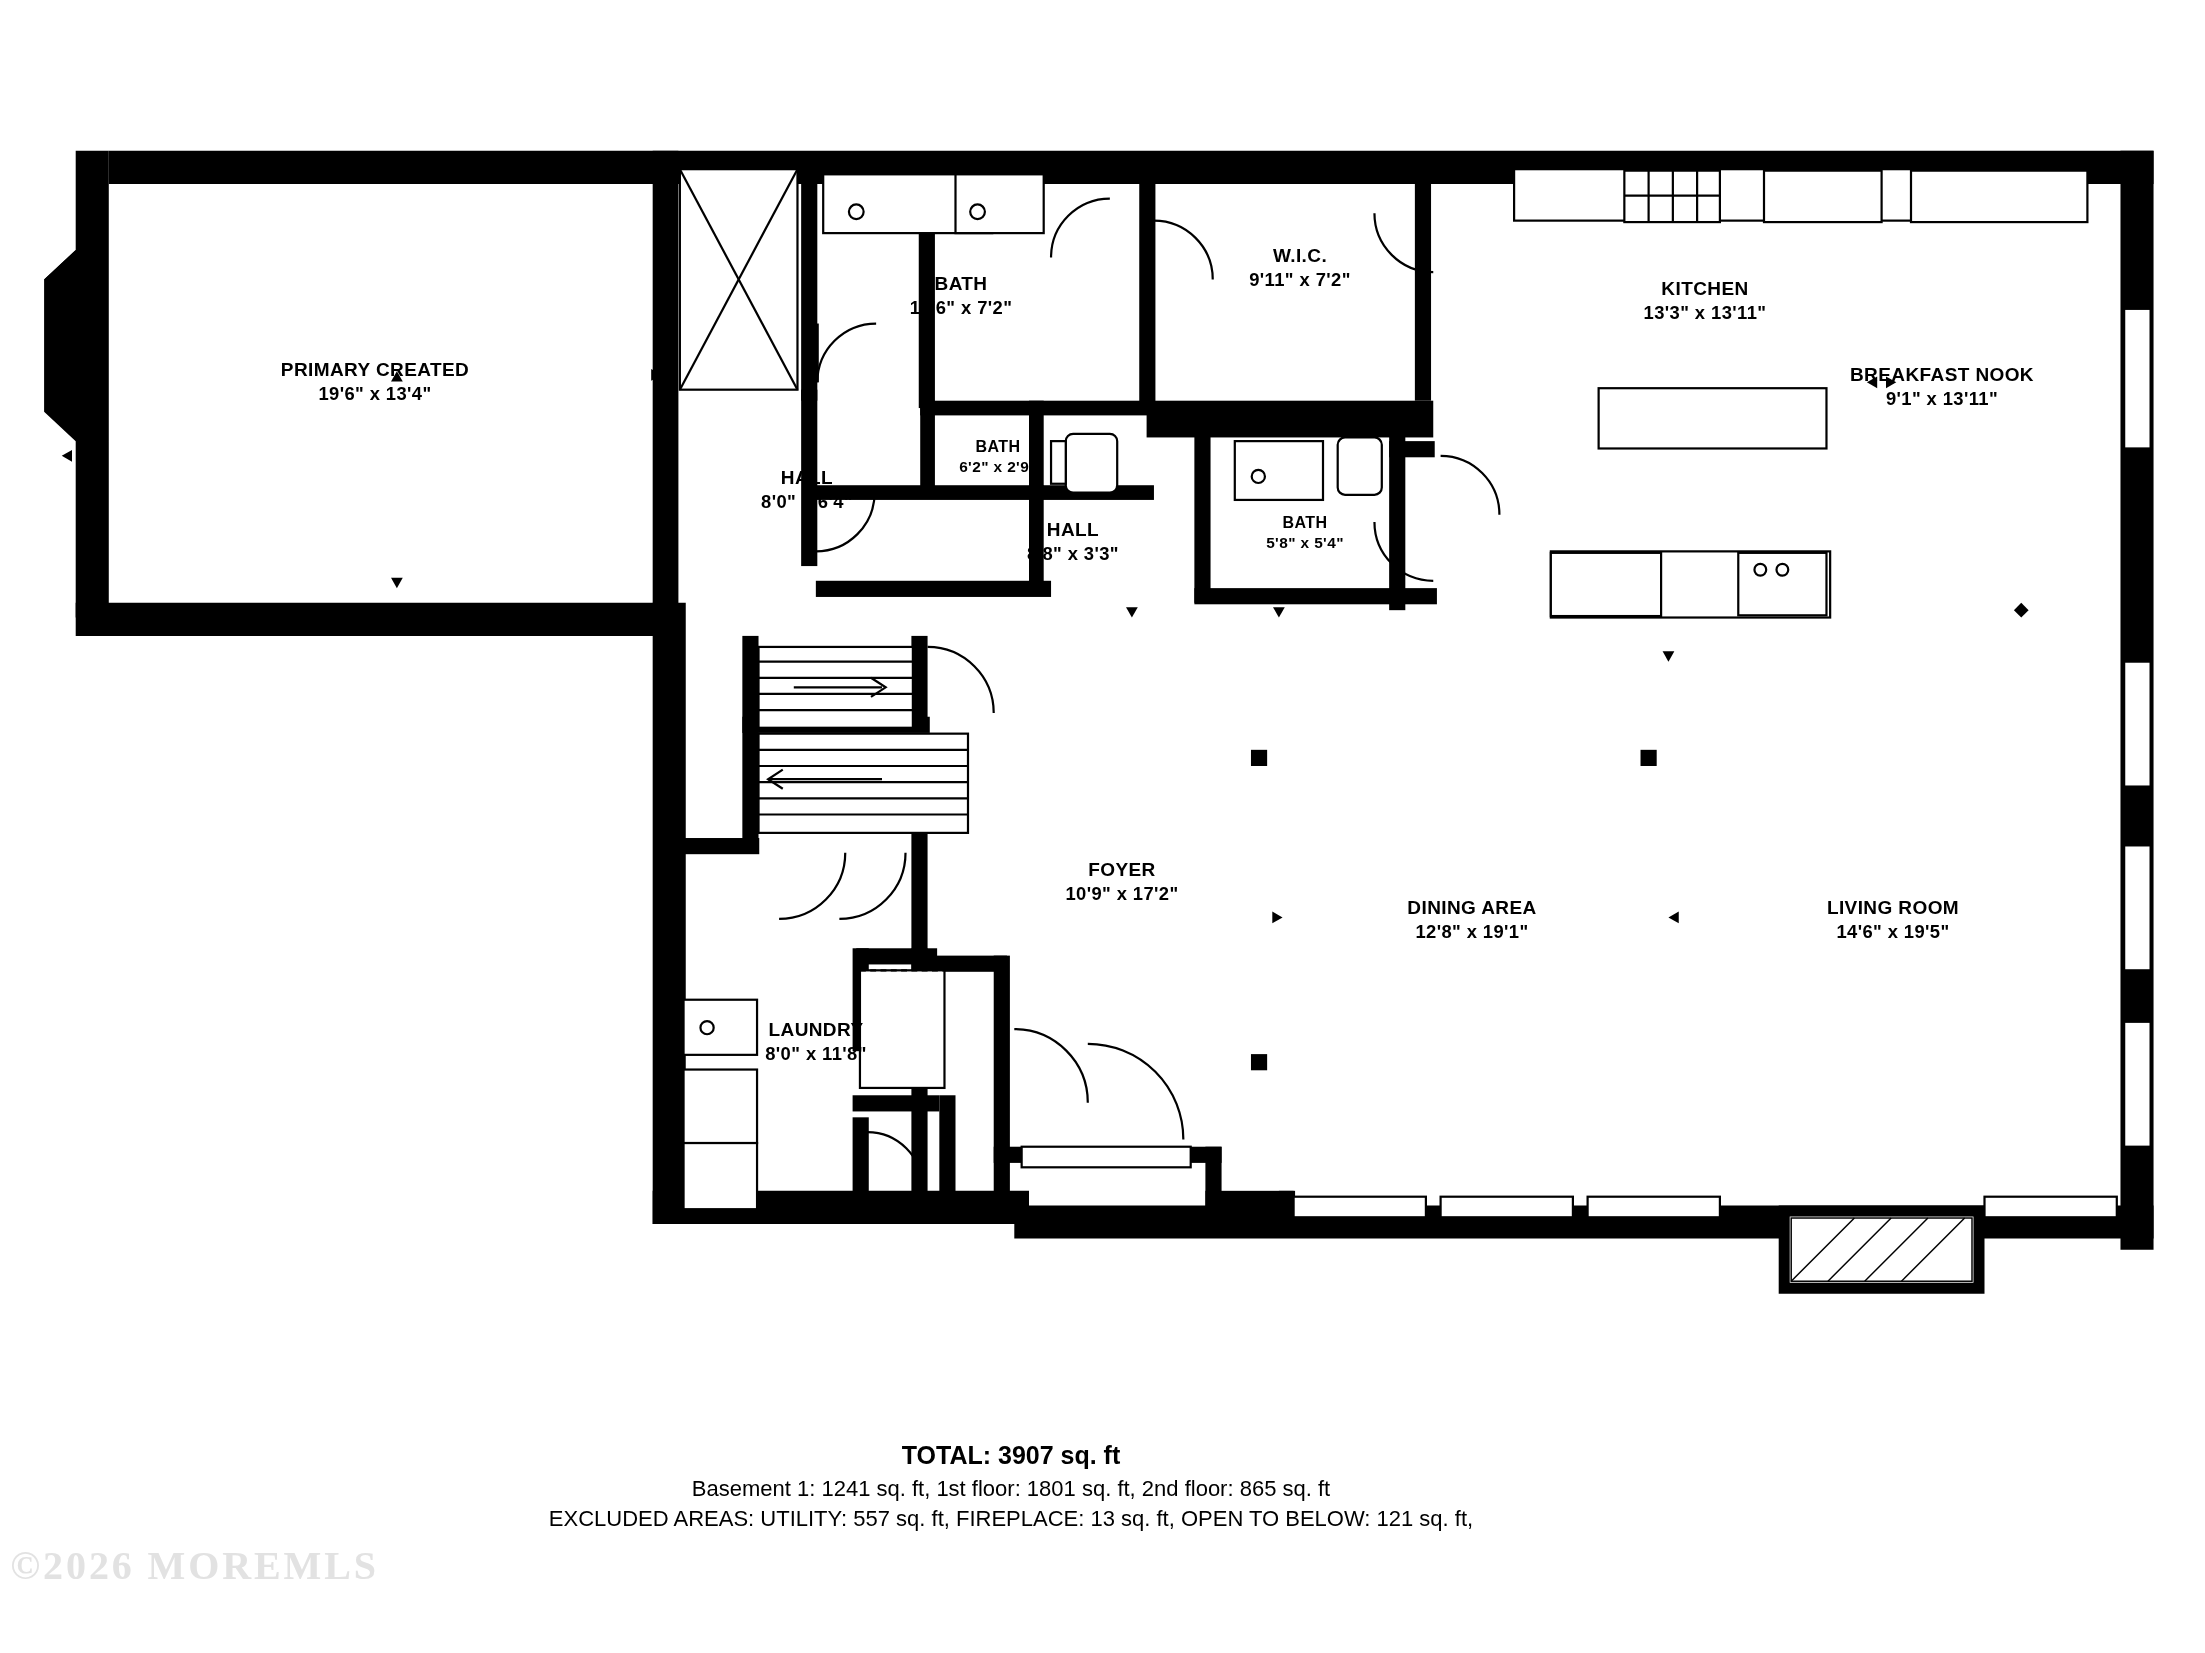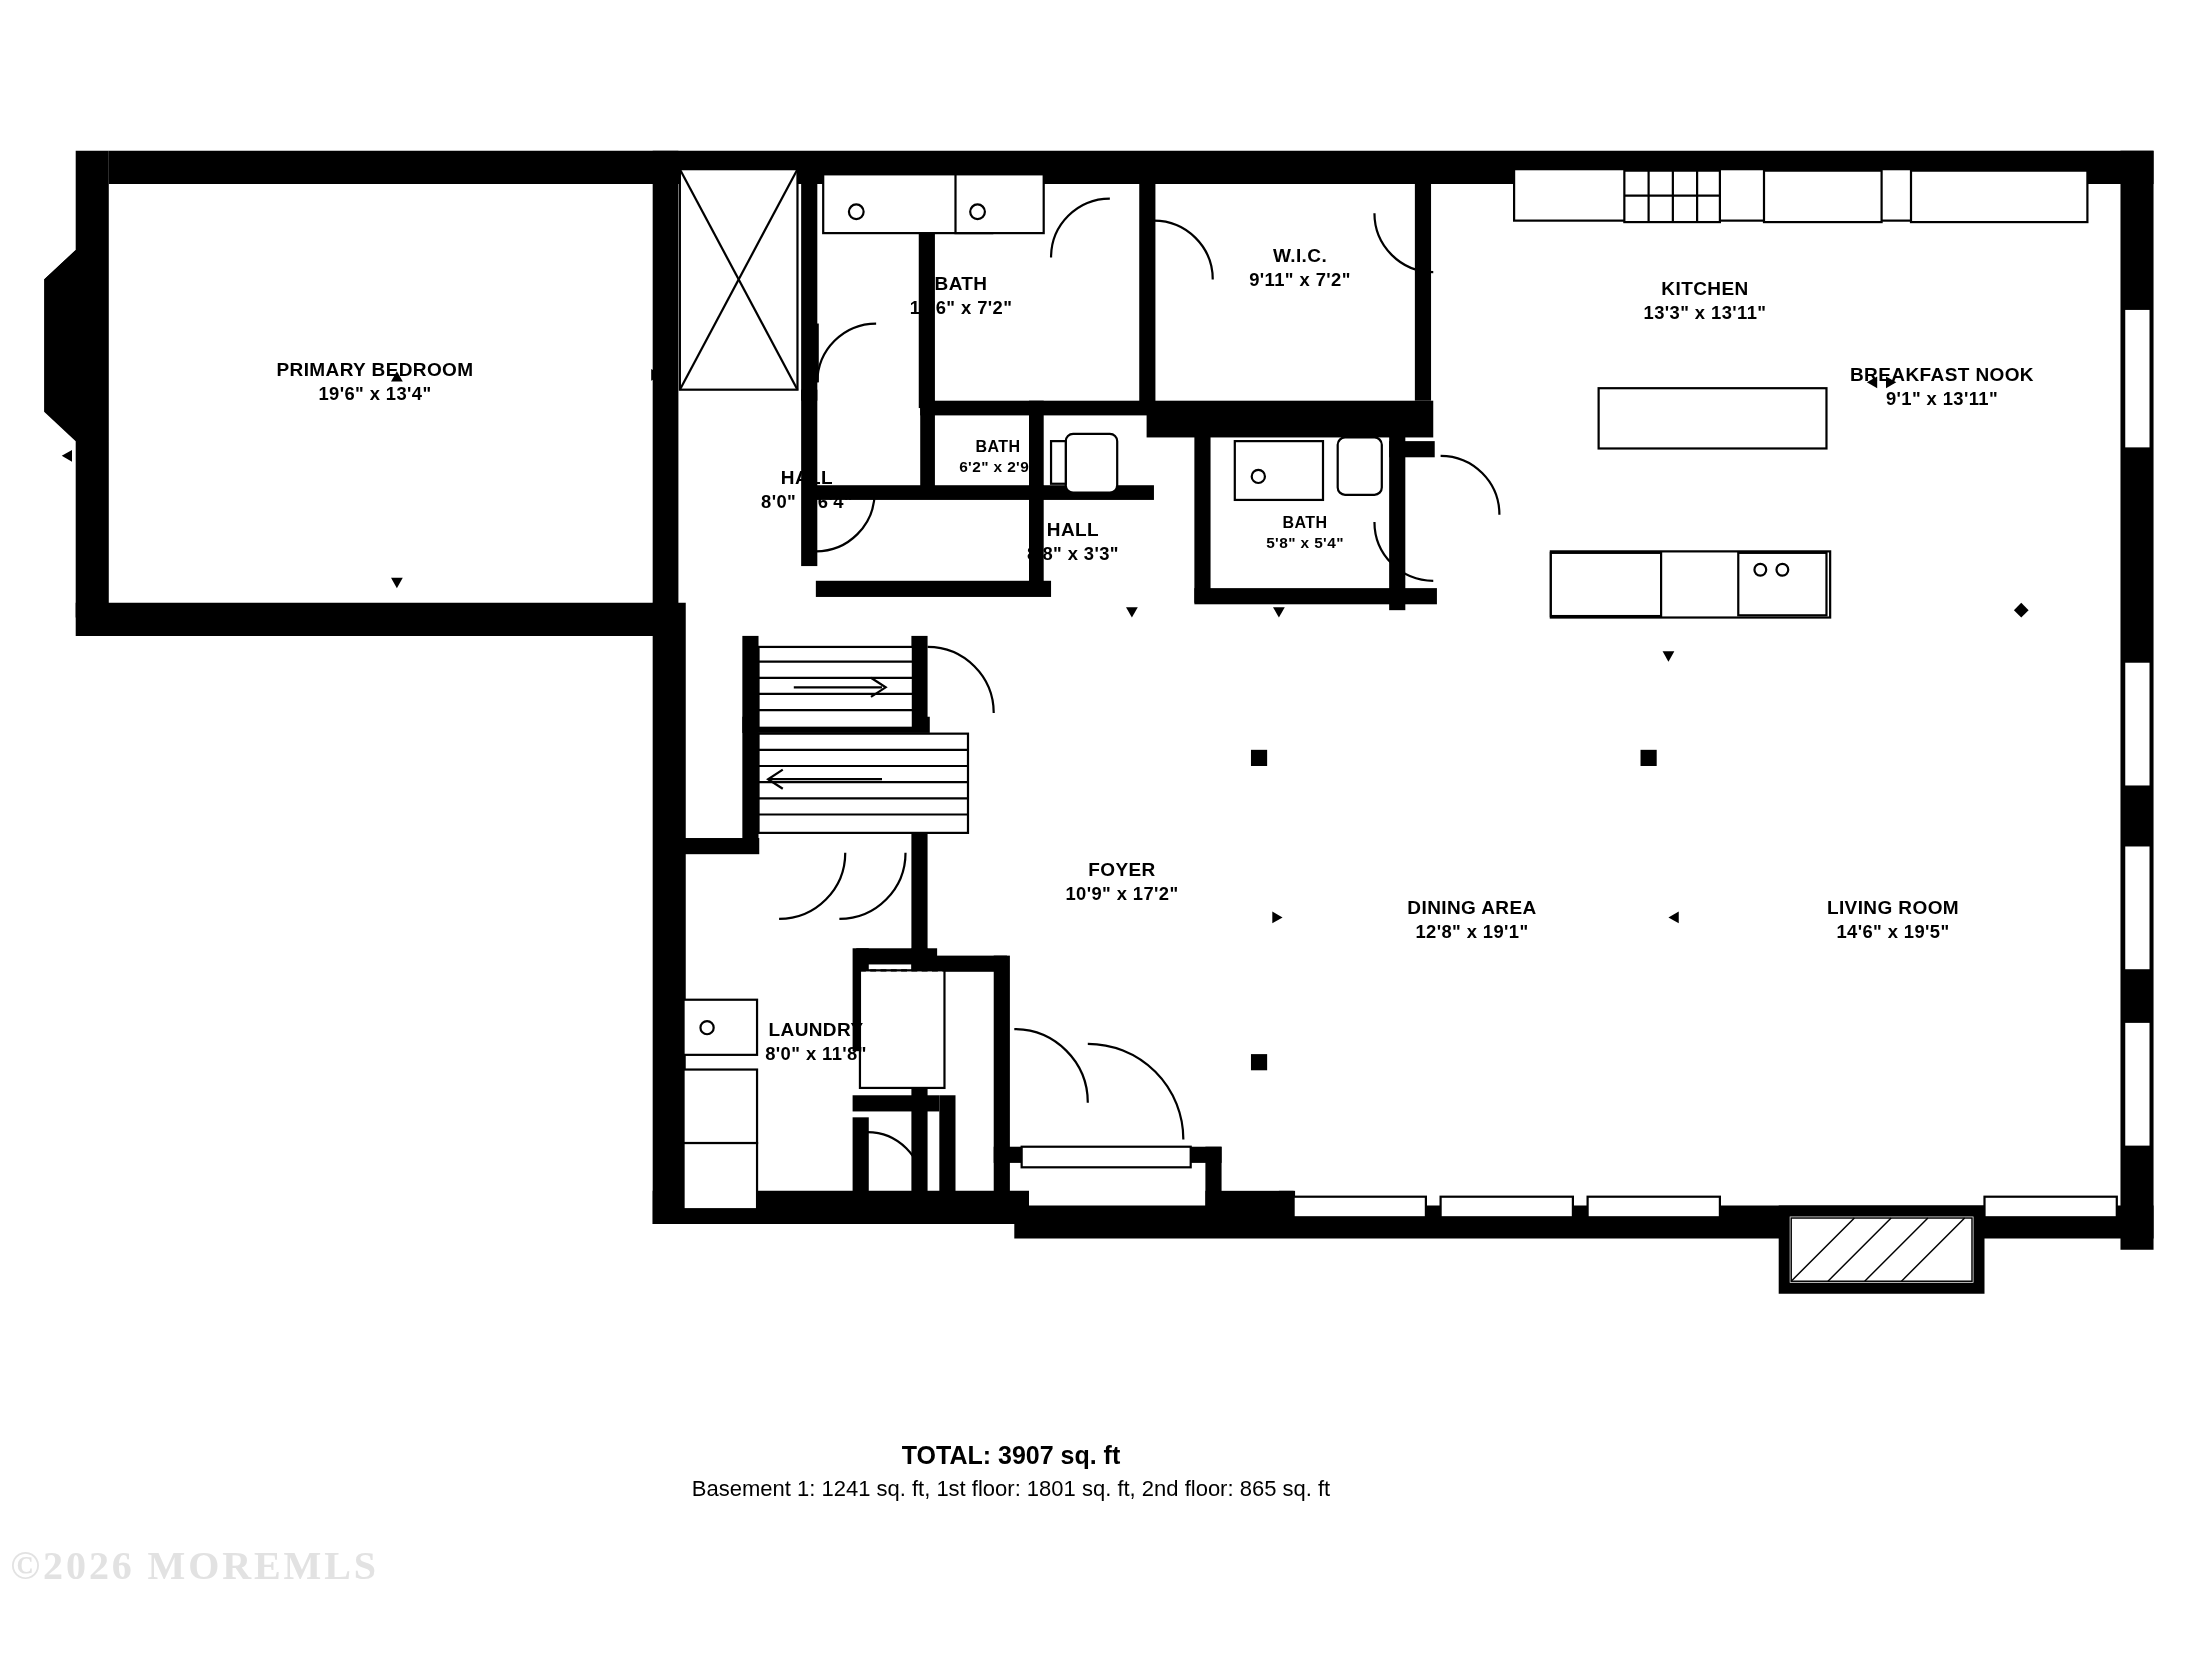--- a/index.html
+++ b/index.html
@@ -263,21 +263,21 @@
     <path d="M 2580 520 l -14 -8 v 16 z"></path>
     <path d="M 2270 900 l -8 -14 h 16 z"></path>
     <path d="M 1745 1248 l -14 -8 v 16 z"></path>
     <path d="M 2270 1248 l 14 -8 v 16 z"></path>
     <path d="M 2740 830 l 10 -10 l 10 10 l -10 10 z"></path>
   </g>
 </svg>
 
 <div id="labels">
   <div class="label" style="left:375px; top:382px;">
-    <span class="rname">PRIMARY BEDROOM</span>
+    <span class="rname">PRIMARY CREATED</span>
     <span class="rdim">19'6" x 13'4"</span>
   </div>
   <div class="label" style="left:961px; top:296px;">
     <span class="rname">BATH</span>
     <span class="rdim">14'6" x 7'2"</span>
   </div>
   <div class="label" style="left:1300px; top:268px;">
     <span class="rname">W.I.C.</span>
     <span class="rdim">9'11" x 7'2"</span>
   </div>
@@ -319,16 +319,17 @@
   </div>
   <div class="label" style="left:816px; top:1042px;">
     <span class="rname">LAUNDRY</span>
     <span class="rdim">8'0" x 11'8"</span>
   </div>
 </div>
 
 <div id="footer">
   <div class="total">TOTAL: 3907 sq. ft</div>
   <div class="line">Basement 1: 1241 sq. ft, 1st floor: 1801 sq. ft, 2nd floor: 865 sq. ft</div>
+  <div class="line">EXCLUDED AREAS: UTILITY: 557 sq. ft, FIREPLACE: 13 sq. ft, OPEN TO BELOW: 121 sq. ft,</div>
 </div>
 
 <div id="watermark">©2026 MOREMLS</div>
 
 
 </body></html>

